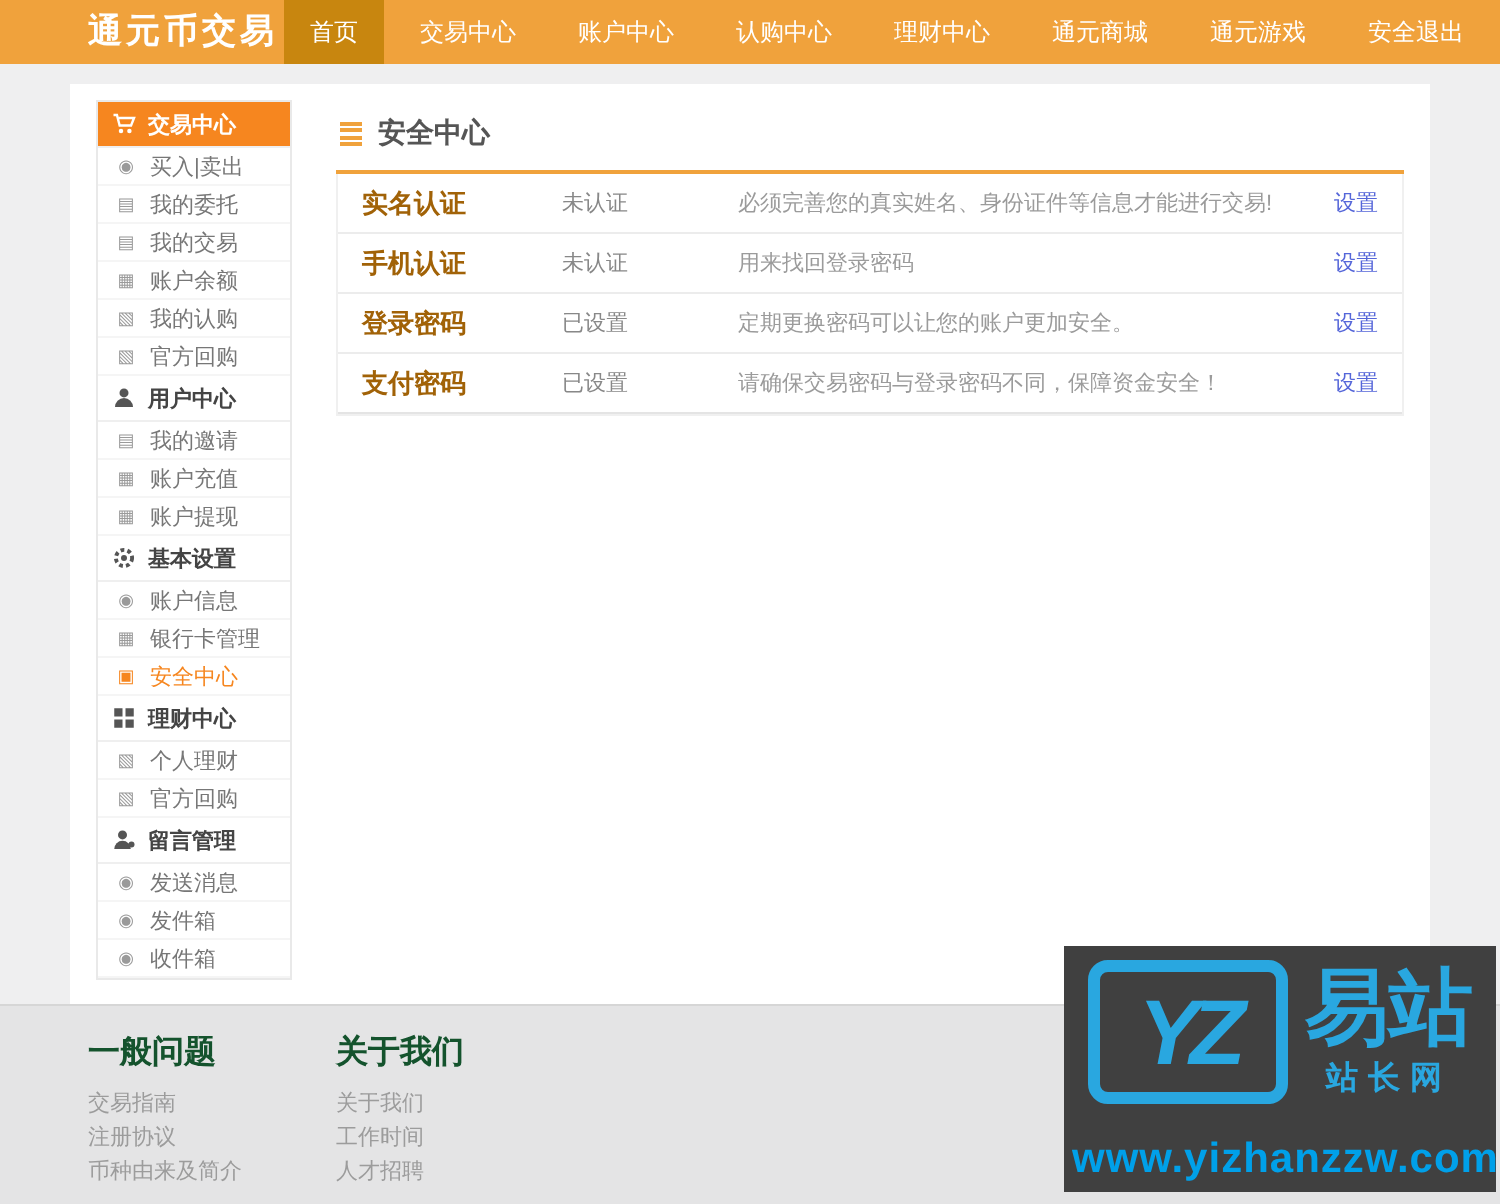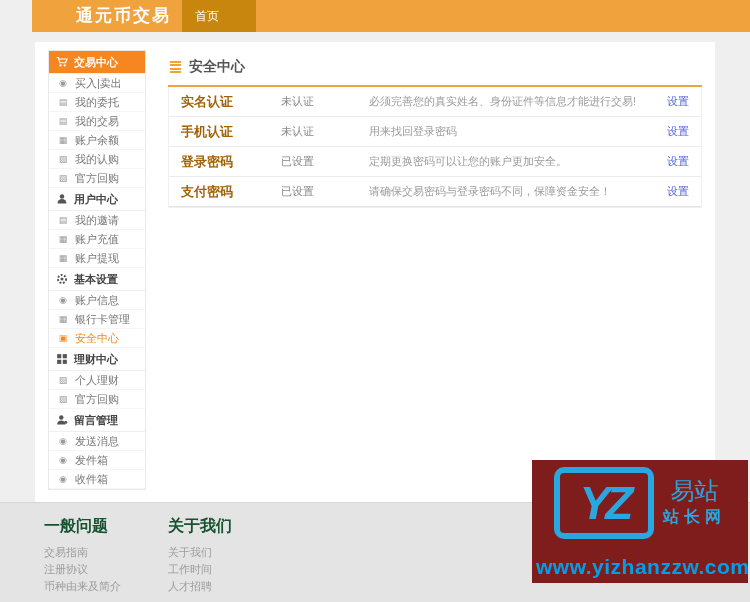--- a/index.html
+++ b/index.html
@@ -2,24 +2,24 @@
 <html><head>
 <meta charset="utf-8">
 <style>
   * { margin:0; padding:0; box-sizing:border-box; }
   html,body { width:750px; height:602px; }
   body {
     font-family:"Liberation Sans","DejaVu Sans",sans-serif;
     background:#efeff0; position:relative; overflow:hidden;
   }
   
-  .topbar { height:32px; background:#f0a23c; display:flex; align-items:stretch;margin-left:32px; }
+  .topbar { height:32px; background:#f0a23c; display:flex; align-items:stretch; }
   .logo { color:#fff; font-size:17px; font-weight:bold; letter-spacing:2px;
           line-height:32px; padding-left:44px; width:150px; }
-  .nav { display:flex;flex-direction:column; }
+  .nav { display:flex; }
   .nav-item { color:#fff; font-size:12px; line-height:32px; padding:0 13px;
               margin-right:5px; cursor:pointer; white-space:nowrap; }
   .nav-item.active { background:#c8860f; }
   
   .main-wrap { width:680px; margin:10px auto 0; background:#fff;
                min-height:436px; padding:8px 13px 12px; display:flex; }
   
   .sidebar { width:98px; border:1px solid #e9e9e9; align-self:flex-start;
              background:#fff; flex-shrink:0; }
   .side-header { height:23px; display:flex; align-items:center; gap:6px;
@@ -50,28 +50,28 @@
   
   .footer { height:124px; background:#e4e4e5; border-top:1px solid #d6d6d6;
             padding-top:13px; position:relative; }
   .foot-cols { display:flex; padding-left:44px; gap:32px; }
   .foot-col { min-width:92px; }
   .foot-head { font-size:16px; font-weight:bold; color:#14532d; margin-bottom:7px; cursor:default; }
   .foot-link { font-size:11px; color:#9c9c9c; line-height:17px; cursor:pointer; }
   .foot-divider { border:none; border-top:1px solid #d5d5d5; margin:9px 46px 0 46px; }
   .copyright { text-align:center; font-size:11px; color:#9a9a9a; padding-top:9px; }
   
-  .watermark { position:absolute; right:2px; bottom:19px; width:216px; background:#7f1d1d;
+  .watermark { position:absolute; right:2px; bottom:6px; width:216px; background:#404040;
                padding:7px 4px 4px; text-align:left; }
   .wm-row { display:flex; justify-content:center; align-items:center; gap:9px; }
   .wm-box { width:100px; height:72px; border:6px solid #29a7e0; border-radius:10px;
             color:#29a7e0; font-weight:bold; font-size:46px; letter-spacing:-5px;
             display:flex; align-items:center; justify-content:center; font-style:italic; }
   .wm-right { display:flex; flex-direction:column; align-items:center; }
-  .wm-brand1 { font-size:24px; font-weight:normal; color:#29a7e0; line-height:1.05; }
+  .wm-brand1 { font-size:42px; font-weight:bold; color:#29a7e0; line-height:1.05; }
   .wm-brand2 { font-size:16px; font-weight:bold; color:#29a7e0; letter-spacing:5px; margin-top:3px; }
   .wm-url { font-size:21px; font-weight:bold; color:#00a0e9; margin-top:16px; letter-spacing:0.5px; }
 </style>
 </head>
 <body>
 
 <div class="topbar">
   <div class="logo">通元币交易</div>
   <div class="nav">
     <div class="nav-item active">首页</div>

